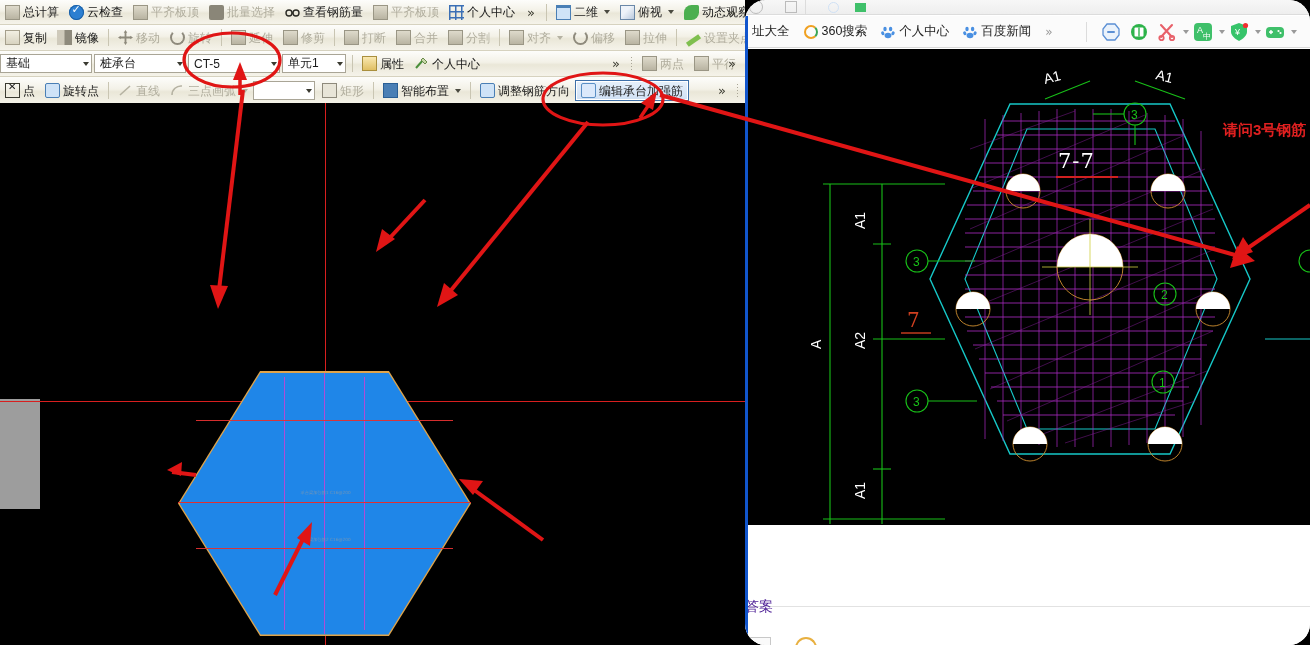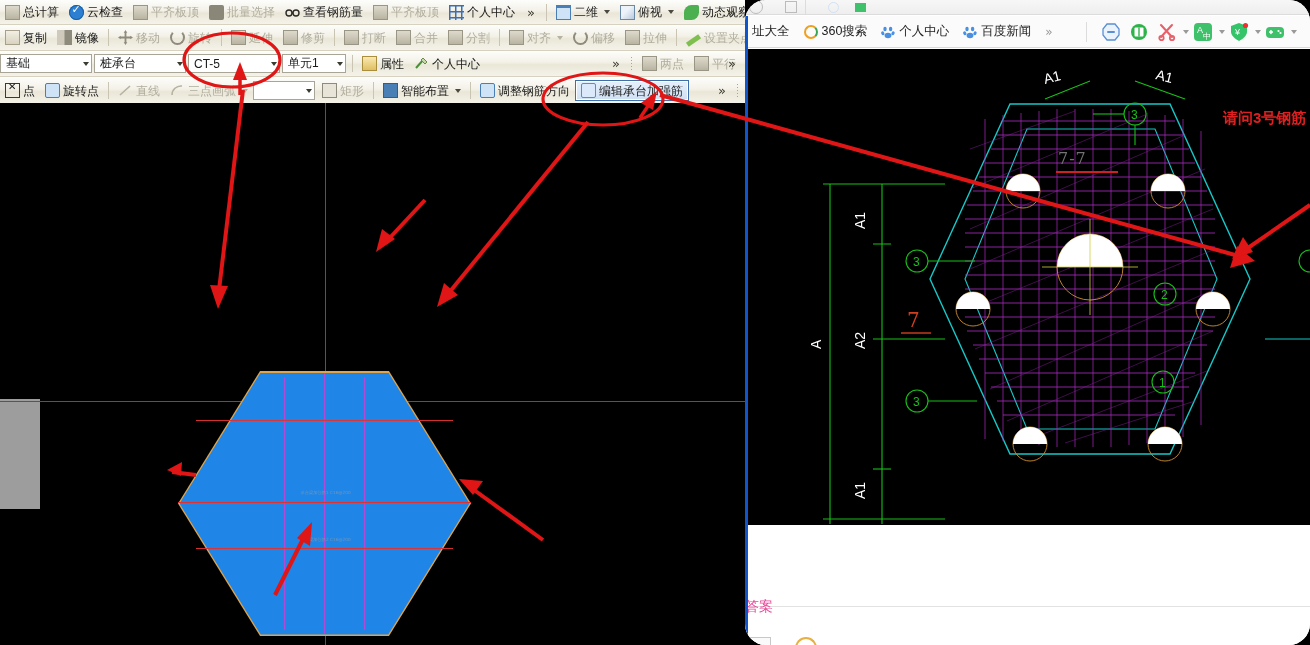--- a/index.html
+++ b/index.html
@@ -214,33 +214,34 @@
   }
   #cad-img {
     position:absolute; left:0; top:0; width:565px; height:476px;
     background:#000; overflow:hidden;
   }
   #br-left-edge {
     position:absolute; left:0; top:16px; width:3px; height:629px;
     background:#1155cc;
   }
   .lbl-77 {
-    position:absolute; color:#737373; font-size:16px;
+    position:absolute; color:#ffffff; font-size:21px;
     font-family:"DejaVu Serif", serif; letter-spacing:1px;
   }
   .lbl-77::after {
     content:""; position:absolute; left:-2px; bottom:-5px;
     width:62px; height:2px; background:#d02020;
   }
   .lbl-question {
     position:absolute; color:#e02020; font-size:15px; font-weight:bold;
     white-space:nowrap;
+    margin-top:12px;
   }
   .answer-txt {
-    position:absolute; color:#ec4899; font-size:14px;
+    position:absolute; color:#4c1d95; font-size:14px;
   }
   .hr-line { position:absolute; background:#e2e2e2; height:1px; }
 </style>
 </head>
 <body>
 
 <div id="root">
 
   <div id="cad-app">
 

